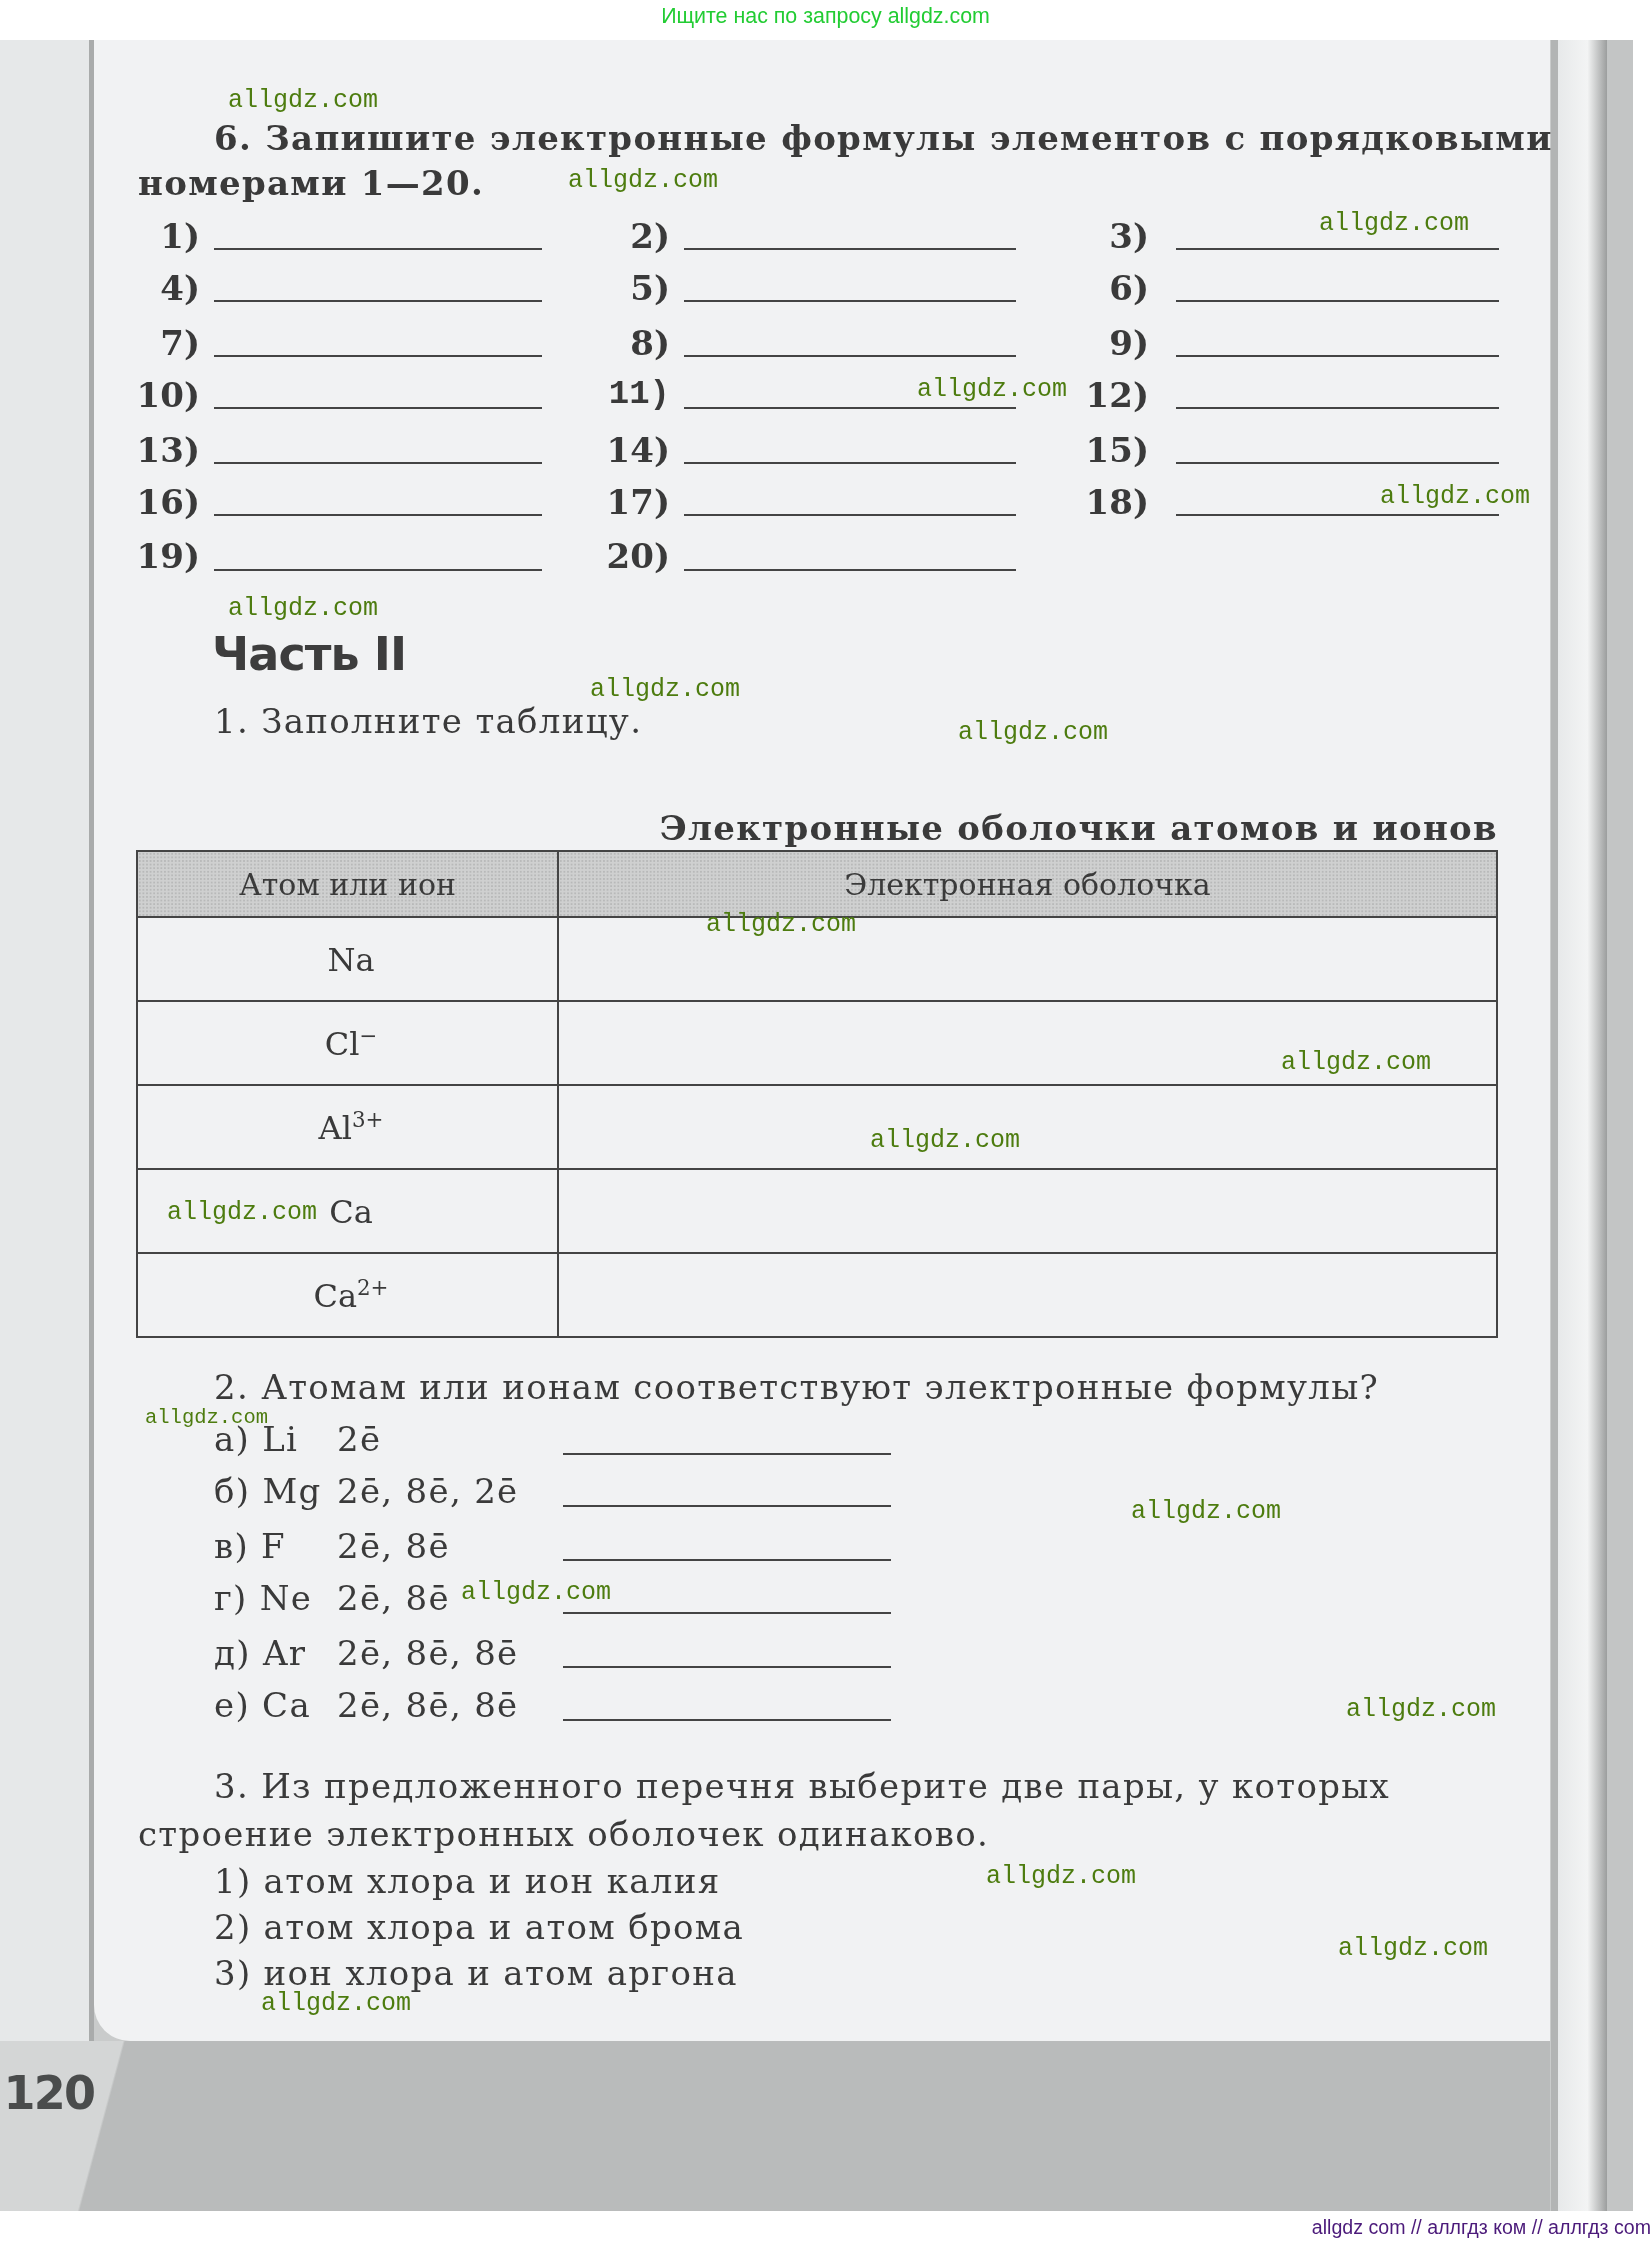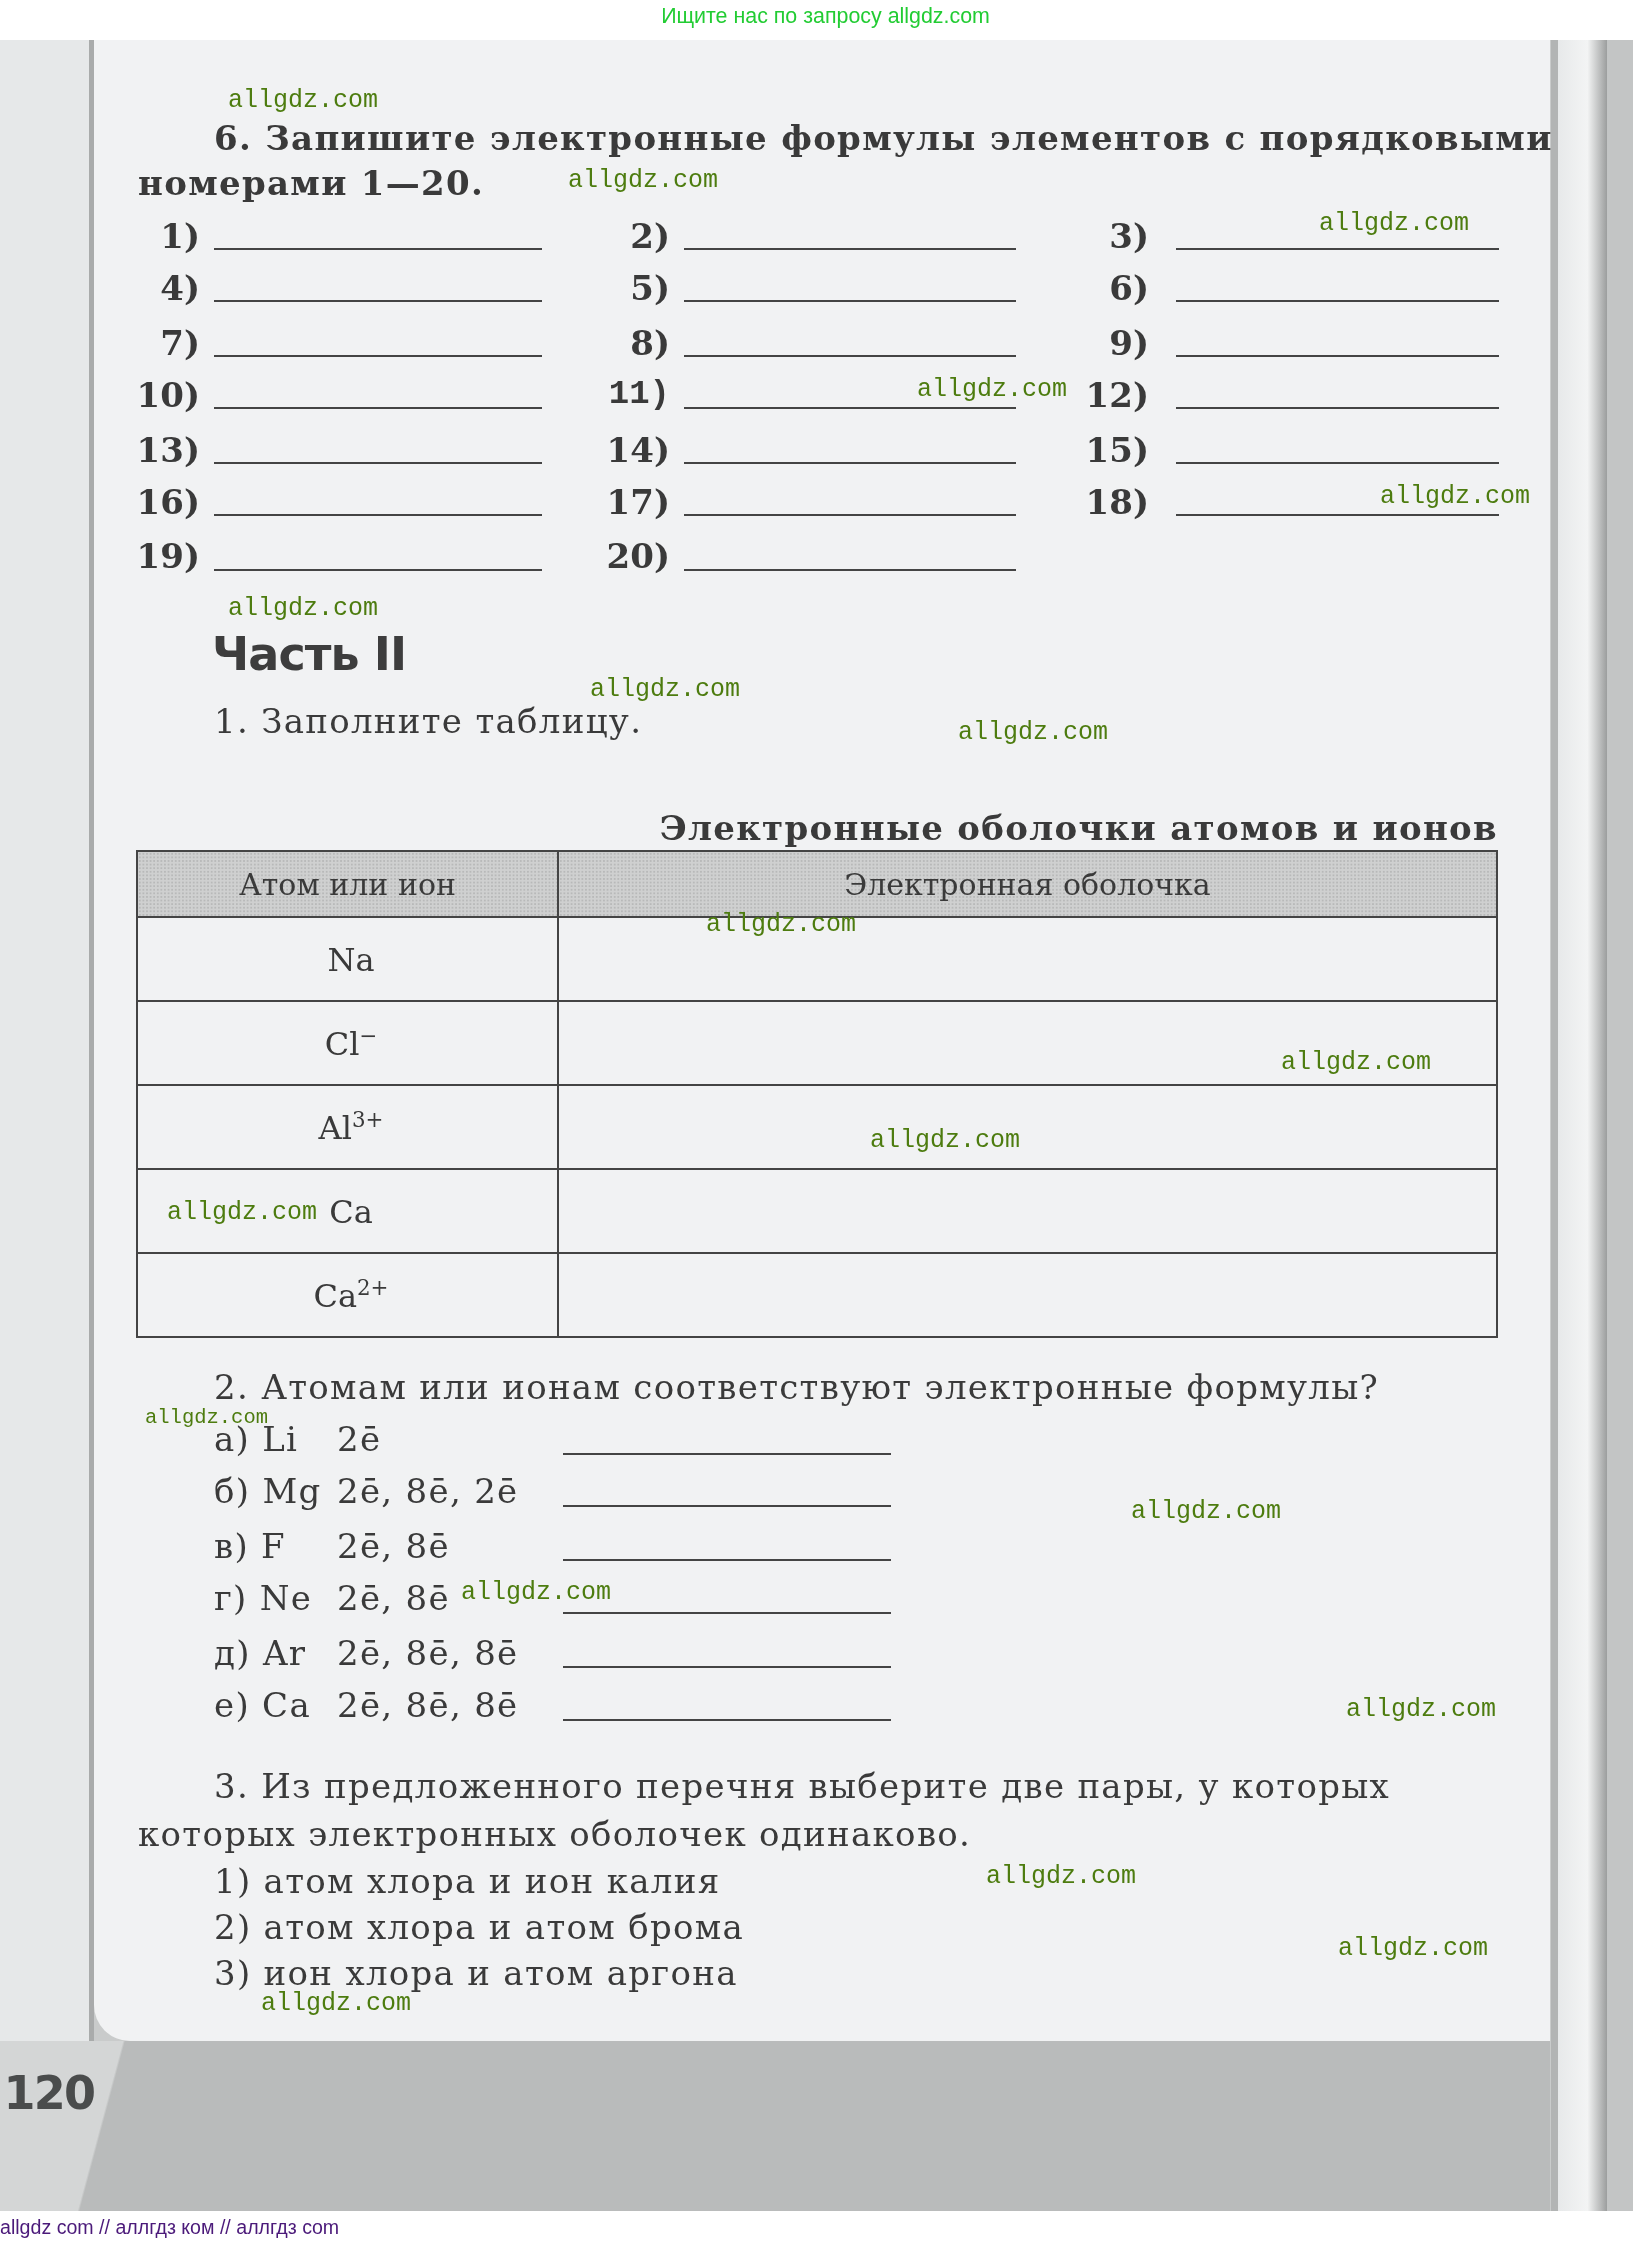--- a/index.html
+++ b/index.html
@@ -26,21 +26,21 @@
   .spine { left: 1558px; top: 40px; width: 49px; height: 2171px; background: linear-gradient(90deg,#e7e9ea,#f3f4f4 60%,#9c9e9e); }
   .spine-edge { left: 1607px; top: 40px; width: 26px; height: 2171px; background: #c3c5c5; }
   .bottom-shade { left: 94px; top: 2041px; width: 1456px; height: 170px; background: #b9bbbb; }
   .corner-shade { left: 0; top: 2041px; width: 178px; height: 170px; background: linear-gradient(105deg,#d4d6d6 55%, #b9bbbb 56%); }
   .page-number {
     left: 3.6px; top: 2066px; font-family: "DejaVu Sans", sans-serif; font-weight: bold;
     font-size: 46px; color: #4a4c4c; letter-spacing: -1.8px;
   }
   .bottom-strip { left: 0; top: 2211px; width: 1651px; height: 39px; background: #fff; }
   .bottom-banner {
-    left: 0; width: 1651px; top: 2216px; text-align: left;
+    left: 0; width: 1651px; top: 2216px; text-align: right;
     font-family: "Liberation Sans", sans-serif; font-size: 19.6px;
   }
 
   .txt { font-size: 34px; letter-spacing: 1.3px; white-space: nowrap; }
   .bold { font-weight: bold; }
   .heading { font-family: "DejaVu Sans", sans-serif; font-weight: bold; font-size: 46px; color: #3d3d3d; letter-spacing: -0.9px; }
 
   .num-label { font-size: 34px; font-weight: bold; text-align: right; width: 80px; white-space: nowrap; }
   .answer-line { height: 0; border-bottom: 2.7px solid #444; }
 
@@ -180,21 +180,21 @@
     <div class="abs answer-line" style="left: 563px; width: 328px; top: 1612px;"></div>
     <div class="abs txt" style="left: 214px; top: 1633px;">д) Ar</div>
     <div class="abs txt" style="left: 337px; top: 1633px;">2ē, 8ē, 8ē</div>
     <div class="abs answer-line" style="left: 563px; width: 328px; top: 1666px;"></div>
     <div class="abs txt" style="left: 214px; top: 1685px;">е) Ca</div>
     <div class="abs txt" style="left: 337px; top: 1685px;">2ē, 8ē, 8ē</div>
     <div class="abs answer-line" style="left: 563px; width: 328px; top: 1719px;"></div>
   </div>
 
 <div class="abs txt" style="left:214px; top:1766px;">3. Из предложенного перечня выберите две пары, у которых</div>
-<div class="abs txt" style="left:138px; top:1814px;">которых электронных оболочек одинаково.</div>
+<div class="abs txt" style="left:138px; top:1814px;">строение электронных оболочек одинаково.</div>
 <div class="abs txt" style="left:214px; top:1861px;">1) атом хлора и ион калия</div>
 <div class="abs txt" style="left:214px; top:1907px;">2) атом хлора и атом брома</div>
 <div class="abs txt" style="left:214px; top:1953px;">3) ион хлора и атом аргона</div>
 
 <div class="abs wm" style="left:228px; top:86px;">allgdz.com</div>
 <div class="abs wm" style="left:568px; top:166px;">allgdz.com</div>
 <div class="abs wm" style="left:1319px; top:209px;">allgdz.com</div>
 <div class="abs wm" style="left:917px; top:375px;">allgdz.com</div>
 <div class="abs wm" style="left:1380px; top:482px;">allgdz.com</div>
 <div class="abs wm" style="left:228px; top:594px;">allgdz.com</div>

